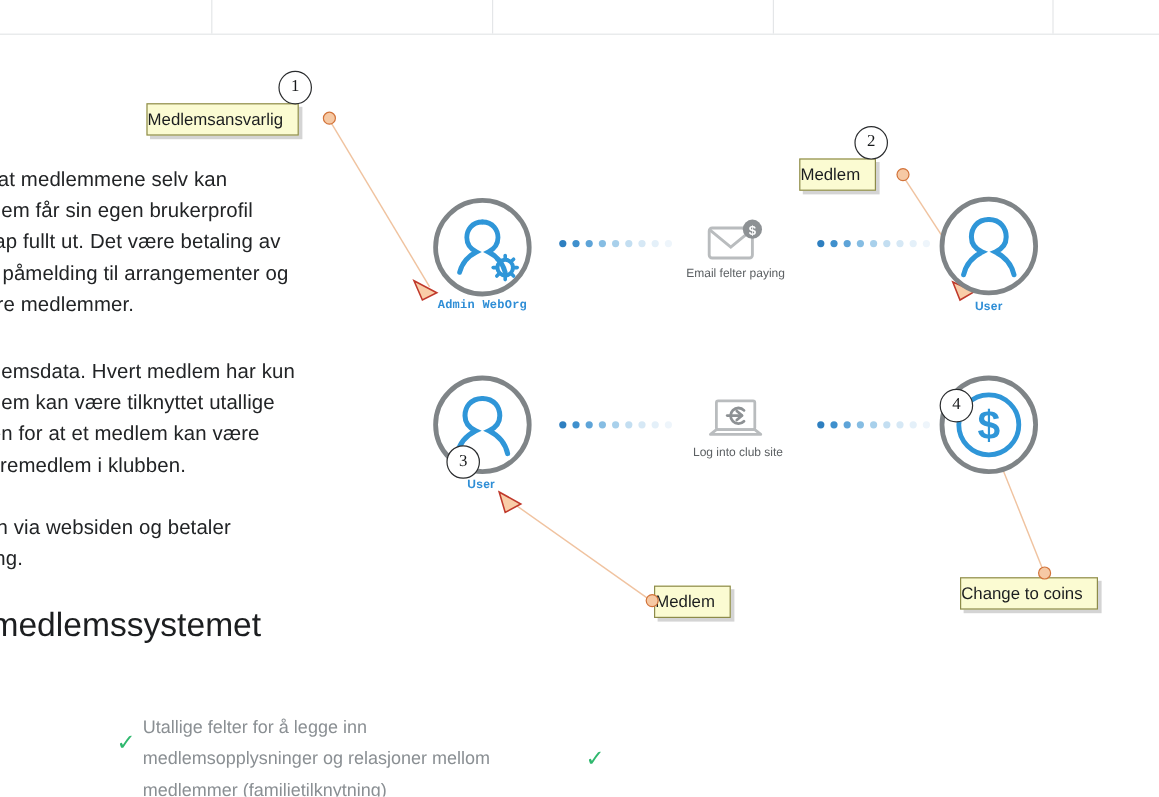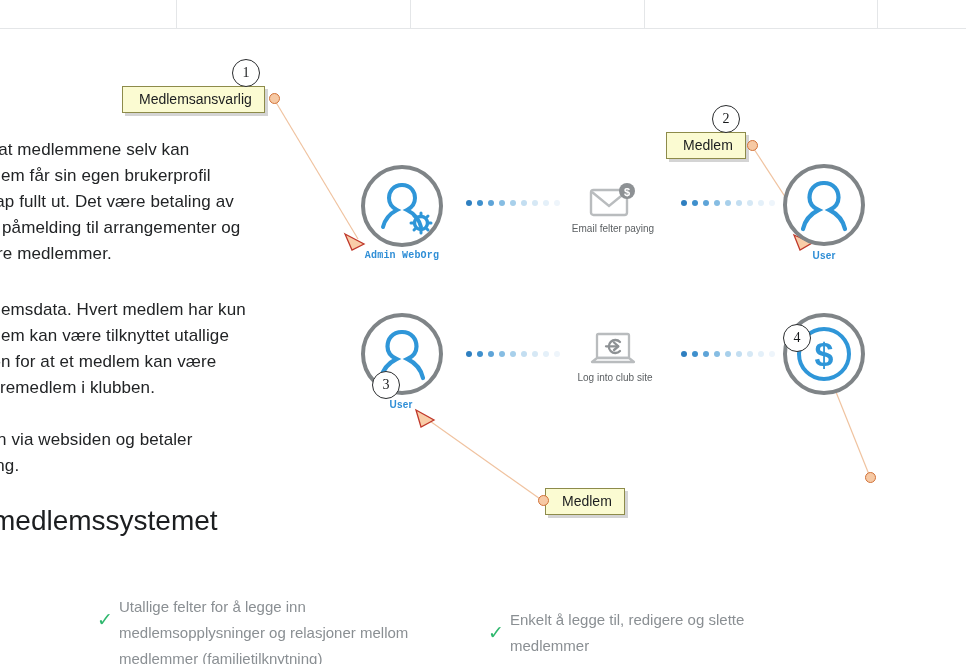--- a/index.html
+++ b/index.html
@@ -89,21 +89,21 @@
     z-index: 40;
   }
 
   
   .callout {
     position: absolute;
     background: #fbfbd2;
     border: 1px solid #8d8b4a;
     color: #1b1d1f;
     font-size: 14px;
-    padding: 4px 12px 5px 16px;
+    padding: 4px 12px 5px 0;
     white-space: nowrap;
     box-shadow: 3px 3px 0 rgba(120,120,120,.32);
     z-index: 30;
   }
   .anchor-dot {
     position: absolute;
     width: 11px; height: 11px;
     border-radius: 50%;
     background: #f6c9a4;
     border: 1px solid #d2733a;
@@ -286,30 +286,29 @@
 
     <div class="callout" style="left:122px; top:86px;">Medlemsansvarlig</div>
     <div class="anchor-dot" style="left:269px; top:93px;"></div>
 
     <div class="callout" style="left:666px; top:132px;">Medlem</div>
     <div class="anchor-dot" style="left:747px; top:140px;"></div>
 
     <div class="callout" style="left:545px; top:488px;">Medlem</div>
     <div class="anchor-dot" style="left:538px; top:495px;"></div>
 
+    <div class="callout" style="left:800px; top:481px;">Change to coins</div>
     <div class="anchor-dot" style="left:865px; top:472px;"></div>
 
   </div>
 
   <div class="check-item" style="left:97px; top:594px; width:370px;">
     <span class="check-mark">✓</span>
     <span class="check-text">Utallige felter for å legge inn
 medlemsopplysninger og relasjoner mellom
 medlemmer (familietilknytning)</span>
   </div>
 
   <div class="check-item" style="left:488px; top:607px; width:380px;">
     <span class="check-mark">✓</span>
-    <span class="check-text">Enkelt å legge til, redigere og slette
-medlemmer</span>
   </div>
 
 </div>
 
 </body></html>

